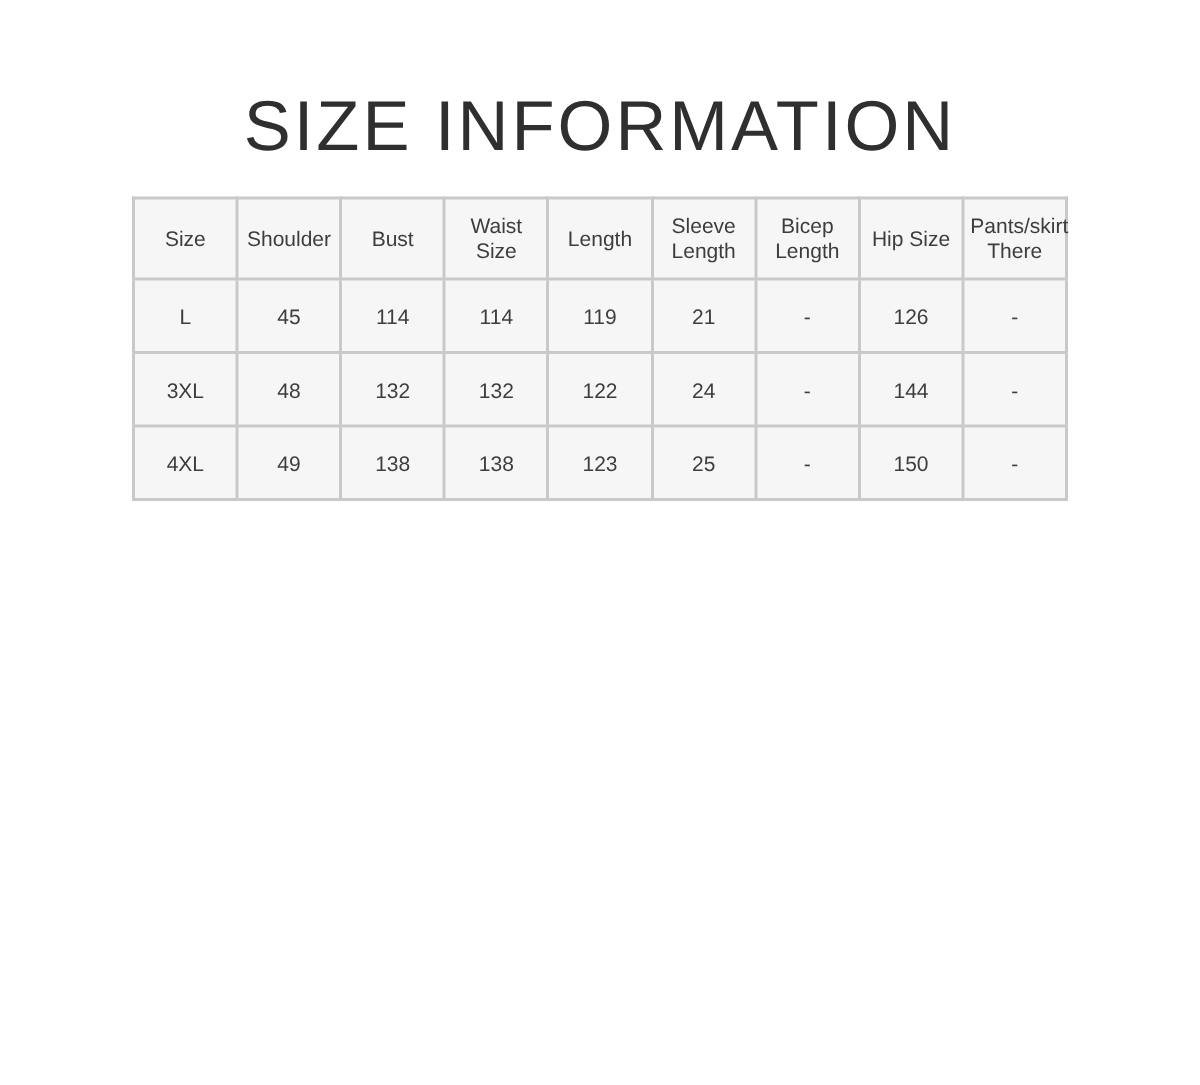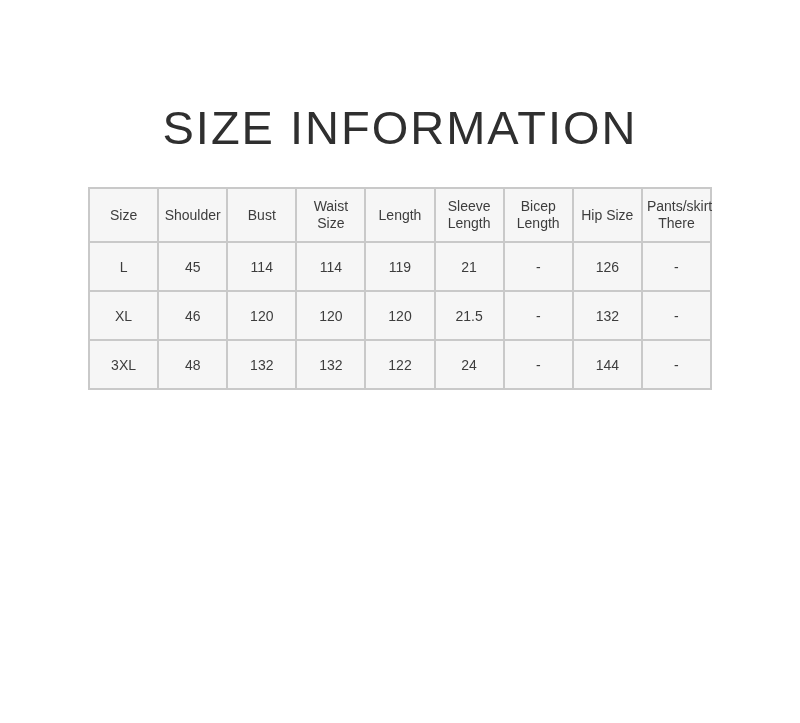--- a/index.html
+++ b/index.html
@@ -10,32 +10,32 @@
   }
   .page {
     position: relative;
     width: 800px;
     height: 723px;
     background: #ffffff;
     overflow: hidden;
   }
   .page-title {
     margin: 0;
-    padding-top: 100px;
+    padding-top: 56px;
     text-align: center;
     font-family: "Liberation Sans", sans-serif;
     font-size: 47px;
     font-weight: 200;
     letter-spacing: 2px;
     line-height: 56px;
     color: var(--title-text, #2f2f2f);
   }
   table.size-table {
     width: 624px;
-    margin: 31px auto 0 auto;
+    margin: 19px auto 0 auto;
     border-collapse: collapse;
     table-layout: fixed;
   }
   table.size-table th,
   table.size-table td {
     border: 2px solid var(--table-border, #c9c9c9);
     background: var(--cell-bg, #f6f6f6);
     text-align: center;
     vertical-align: middle;
     font-size: 14px;
@@ -98,39 +98,39 @@
           <td>45</td>
           <td>114</td>
           <td>114</td>
           <td>119</td>
           <td>21</td>
           <td>-</td>
           <td>126</td>
           <td>-</td>
         </tr>
         <tr>
-          <td>XL</td>
-          <td>46</td>
-          <td>120</td>
-          <td>120</td>
-          <td>120</td>
-          <td>21.5</td>
-          <td>-</td>
-          <td>132</td>
-          <td>-</td>
-        </tr>
-        <tr>
           <td>3XL</td>
           <td>48</td>
           <td>132</td>
           <td>132</td>
           <td>122</td>
           <td>24</td>
           <td>-</td>
           <td>144</td>
+          <td>-</td>
+        </tr>
+        <tr>
+          <td>4XL</td>
+          <td>49</td>
+          <td>138</td>
+          <td>138</td>
+          <td>123</td>
+          <td>25</td>
+          <td>-</td>
+          <td>150</td>
           <td>-</td>
         </tr>
       </tbody>
   </table>
 
   <div class="notes" id="notes">
     </div>
 
 </div>
 

